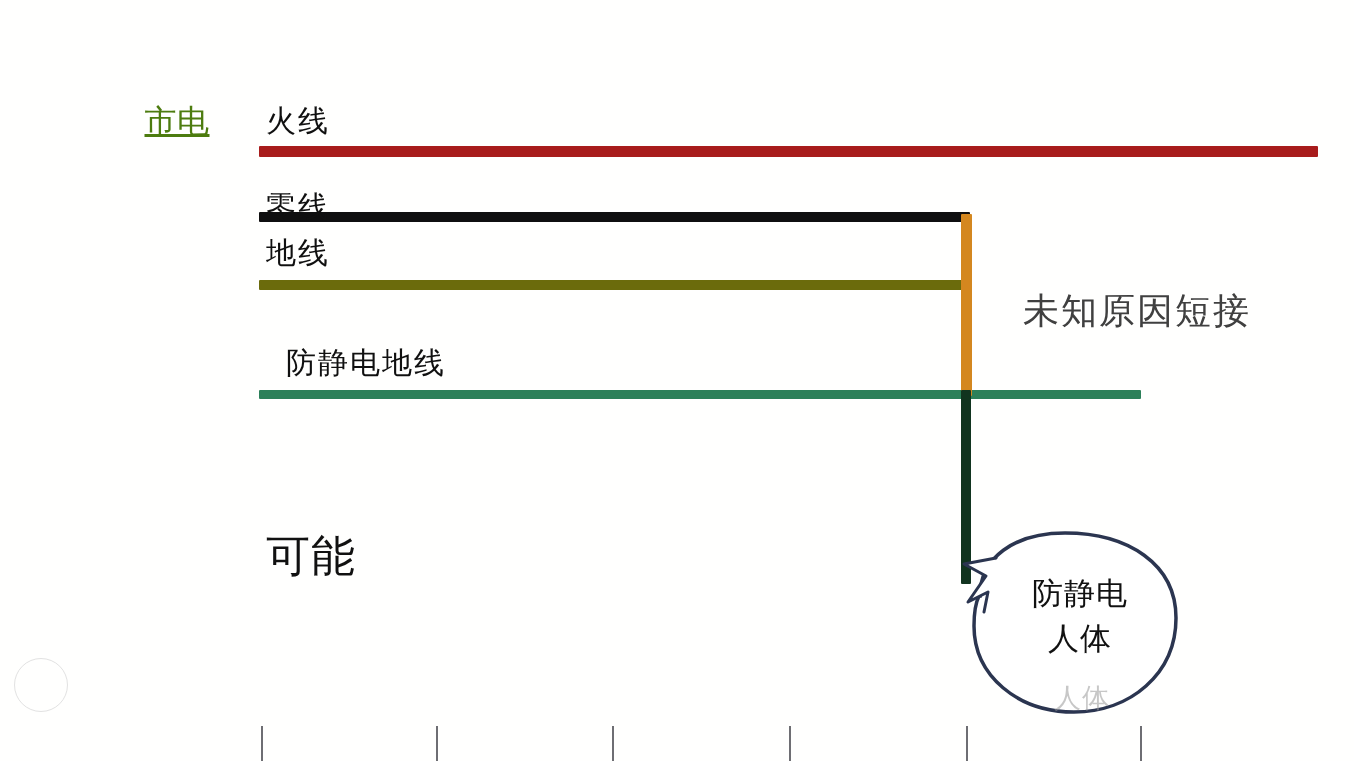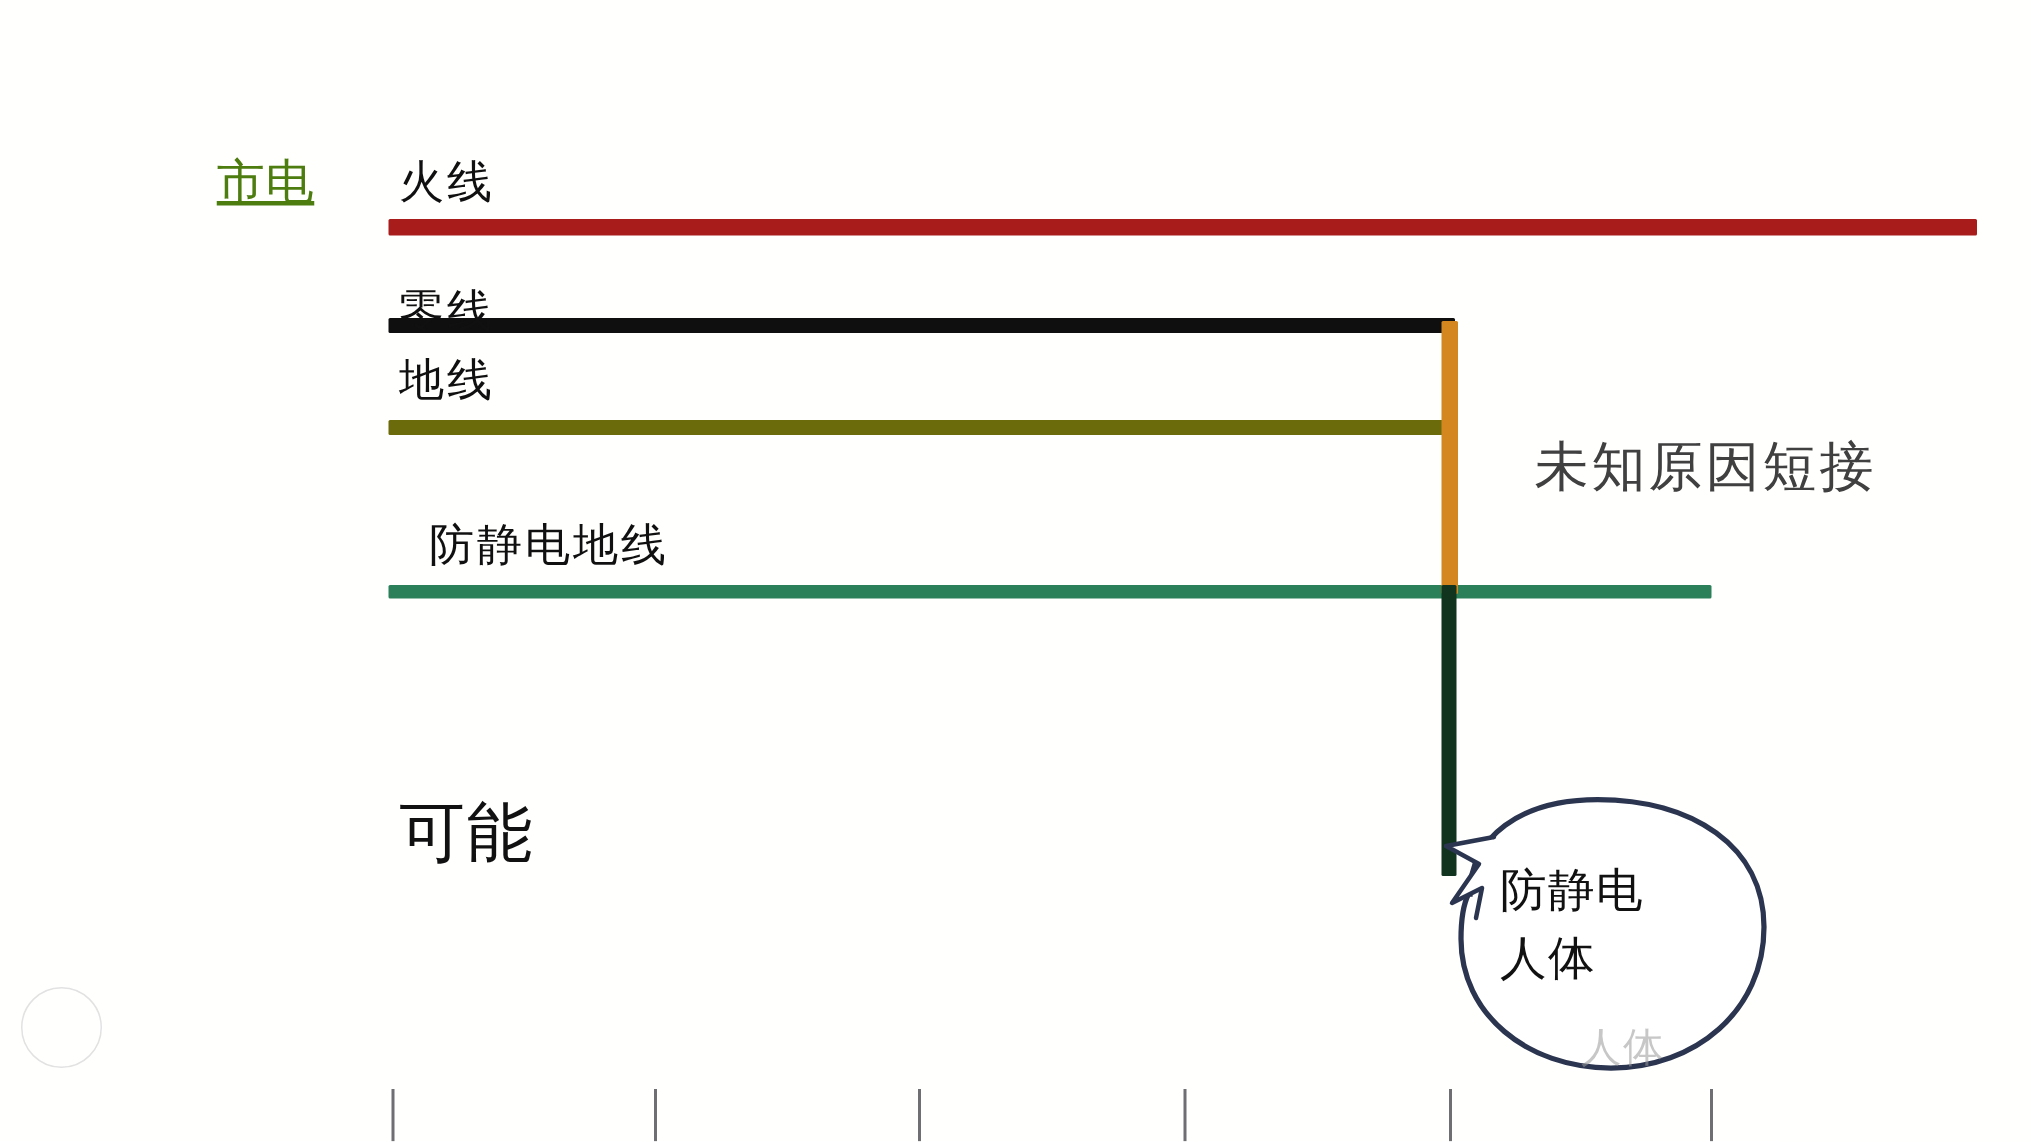--- a/index.html
+++ b/index.html
@@ -87,21 +87,21 @@
   #callout {
     position: absolute;
     left: 970px; top: 530px;
     width: 212px; height: 198px;
   }
   #callout svg { position: absolute; left: 0; top: 0; overflow: visible; }
   #callout-text {
     position: absolute;
     left: 30px; top: 42px;
     width: 160px;
-    text-align: left;
+    text-align: center;
     font-size: 31px;
     line-height: 1.45;
     letter-spacing: 1px;
     color: #111111;
     font-weight: 500;
   }
   #callout-text span { display: block; }
   #callout-ghost {
     position: absolute;
     left: 52px; top: 150px;

